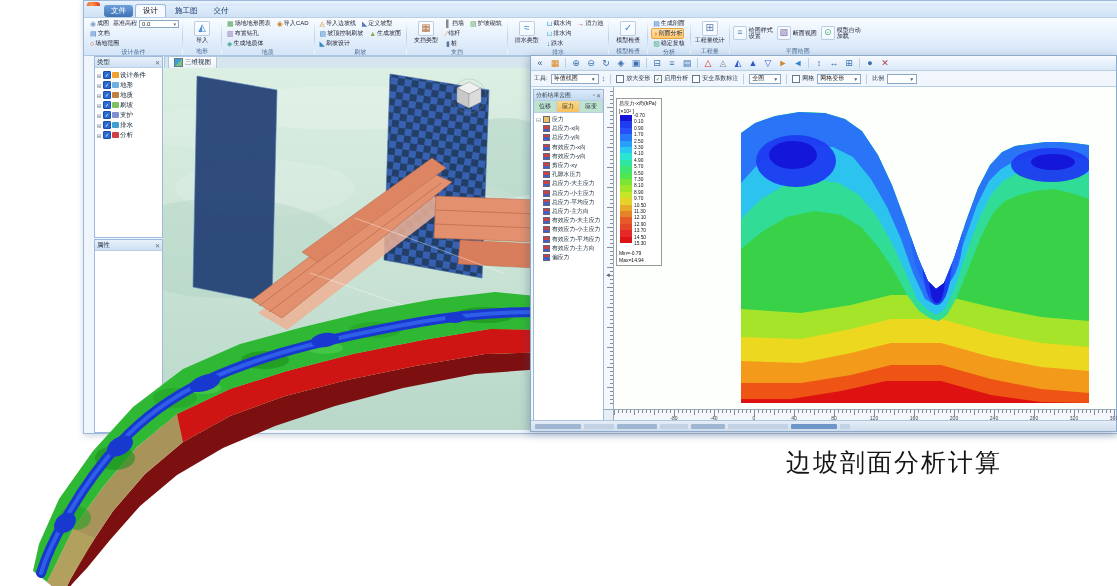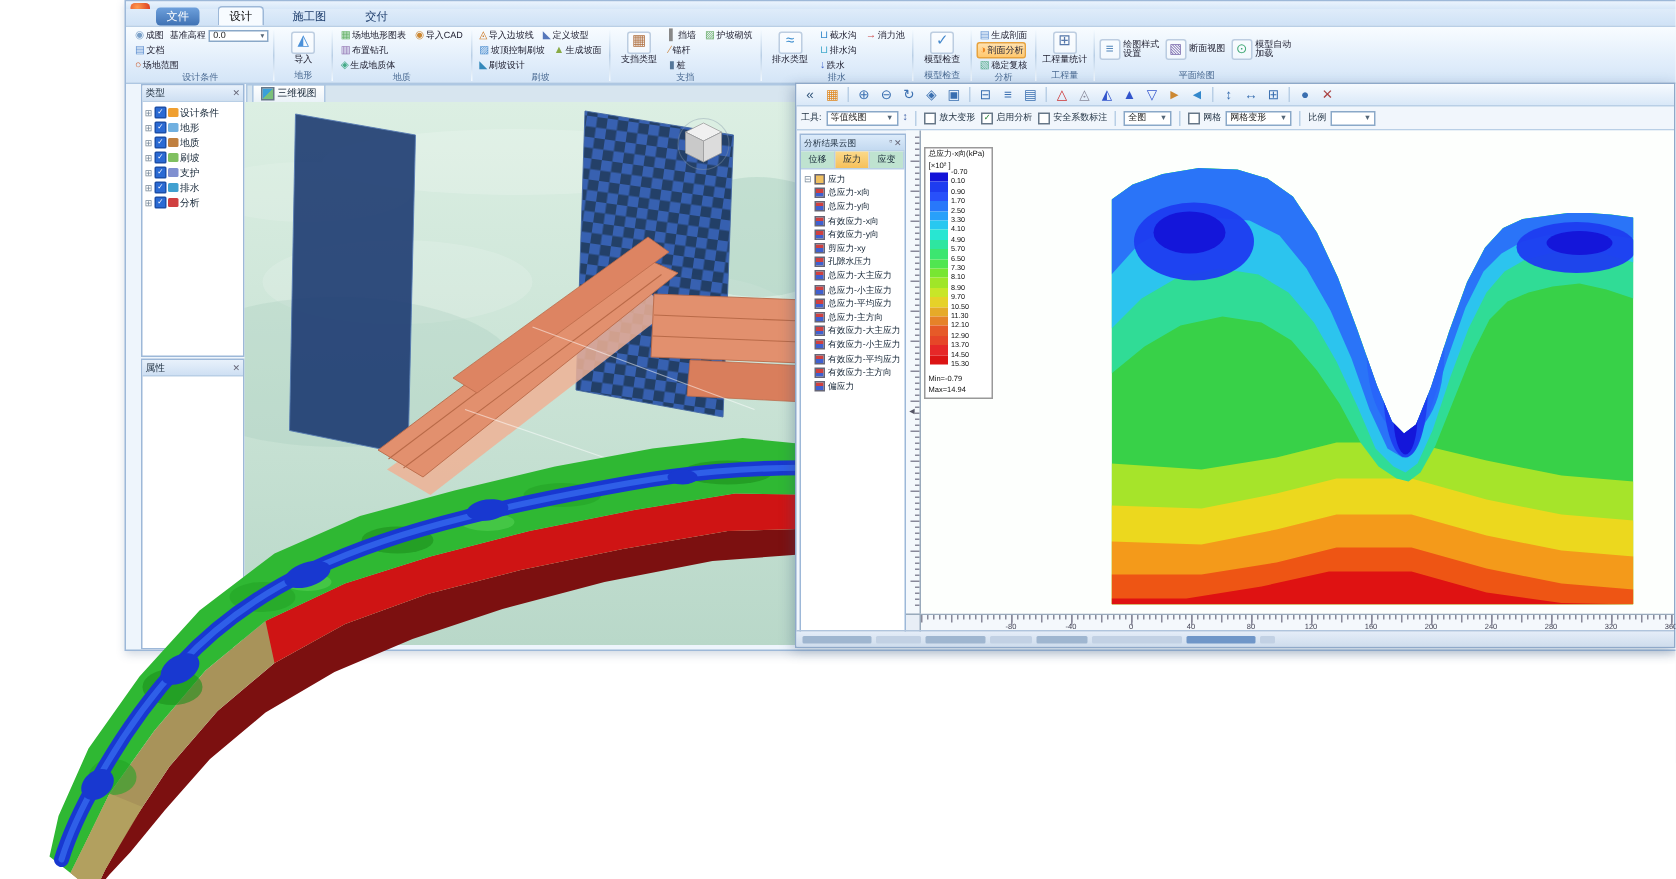--- a/index.html
+++ b/index.html
@@ -6,21 +6,21 @@
     font-family:"Liberation Sans","DejaVu Sans",sans-serif;}
   #stage{position:relative;width:1117px;height:586px;background:#fff;}
   
   #appwin{position:absolute;left:83px;top:0;width:1034px;height:432px;background:#eef5fc;
     border:1px solid #9db8d8;box-shadow:0 2px 6px rgba(60,90,130,.25);z-index:1;}
   #titlebar{position:absolute;left:0;top:0;width:100%;height:5px;background:linear-gradient(#eaf3fd,#d6e7f8);}
   #applogo{position:absolute;left:3px;top:1px;width:13px;height:7px;border-radius:3px;
     background:radial-gradient(circle at 35% 40%,#ff9a4d,#d8341e);}
   #tabsrow{position:absolute;left:0;top:5px;width:100%;height:12px;background:linear-gradient(#dfecfa,#cfe2f6);
     border-bottom:1px solid #b9cfe6;display:flex;align-items:flex-end;padding-left:20px;box-sizing:border-box;}
-  .rtab{font-size:7.5px;color:#1a3a6a;padding:1px 7px;margin-right:12px;border-radius:3px 3px 0 0;cursor:default;}
+  .rtab{font-size:7.5px;color:#1a3a6a;padding:1px 7px;margin-right:2px;border-radius:3px 3px 0 0;cursor:default;}
   .rtab.active{background:#f7fbff;border:1px solid #9db8d8;border-bottom:none;color:#000;}
   .rtab.file{background:linear-gradient(#6ea0dc,#3f72b4);color:#fff;border-radius:3px;}
   #ribbon{position:absolute;left:0;top:17px;width:100%;height:38px;
     background:linear-gradient(#f8fcff,#e2eefb 60%,#d4e5f7);border-bottom:1px solid #aec7e2;
     display:flex;align-items:stretch;padding:1px 0 0 2px;box-sizing:border-box;overflow:hidden;}
   .rib-group{display:flex;flex-direction:column;flex:none;padding:0 2px;position:relative;}
   .rib-content{display:flex;flex:1;gap:2px;align-items:stretch;}
   .rib-rows{display:flex;flex-direction:column;justify-content:flex-start;gap:1px;}
   .rib-row{display:flex;gap:2px;align-items:center;height:9px;}
   .rib-item{display:flex;align-items:center;gap:1px;font-size:6px;color:#223;white-space:nowrap;
@@ -996,13 +996,14 @@
         <span class="st-seg" style="width: 30px; background: rgb(194, 209, 228);"></span>
         <span class="st-seg" style="width: 40px; background: rgb(159, 182, 208);"></span>
         <span class="st-seg" style="width: 28px; background: rgb(194, 209, 228);"></span>
         <span class="st-seg" style="width: 34px; background: rgb(159, 182, 208);"></span>
         <span class="st-seg" style="width: 60px; background: rgb(194, 209, 228);"></span>
         <span class="st-seg" style="width: 46px; background: rgb(111, 150, 200);"></span>
         <span class="st-seg" style="width: 10px; background: rgb(194, 209, 228);"></span>
       </div>
   </div>
 
+  <div id="caption">边坡剖面分析计算</div>
 </div>
 
 </body></html>

